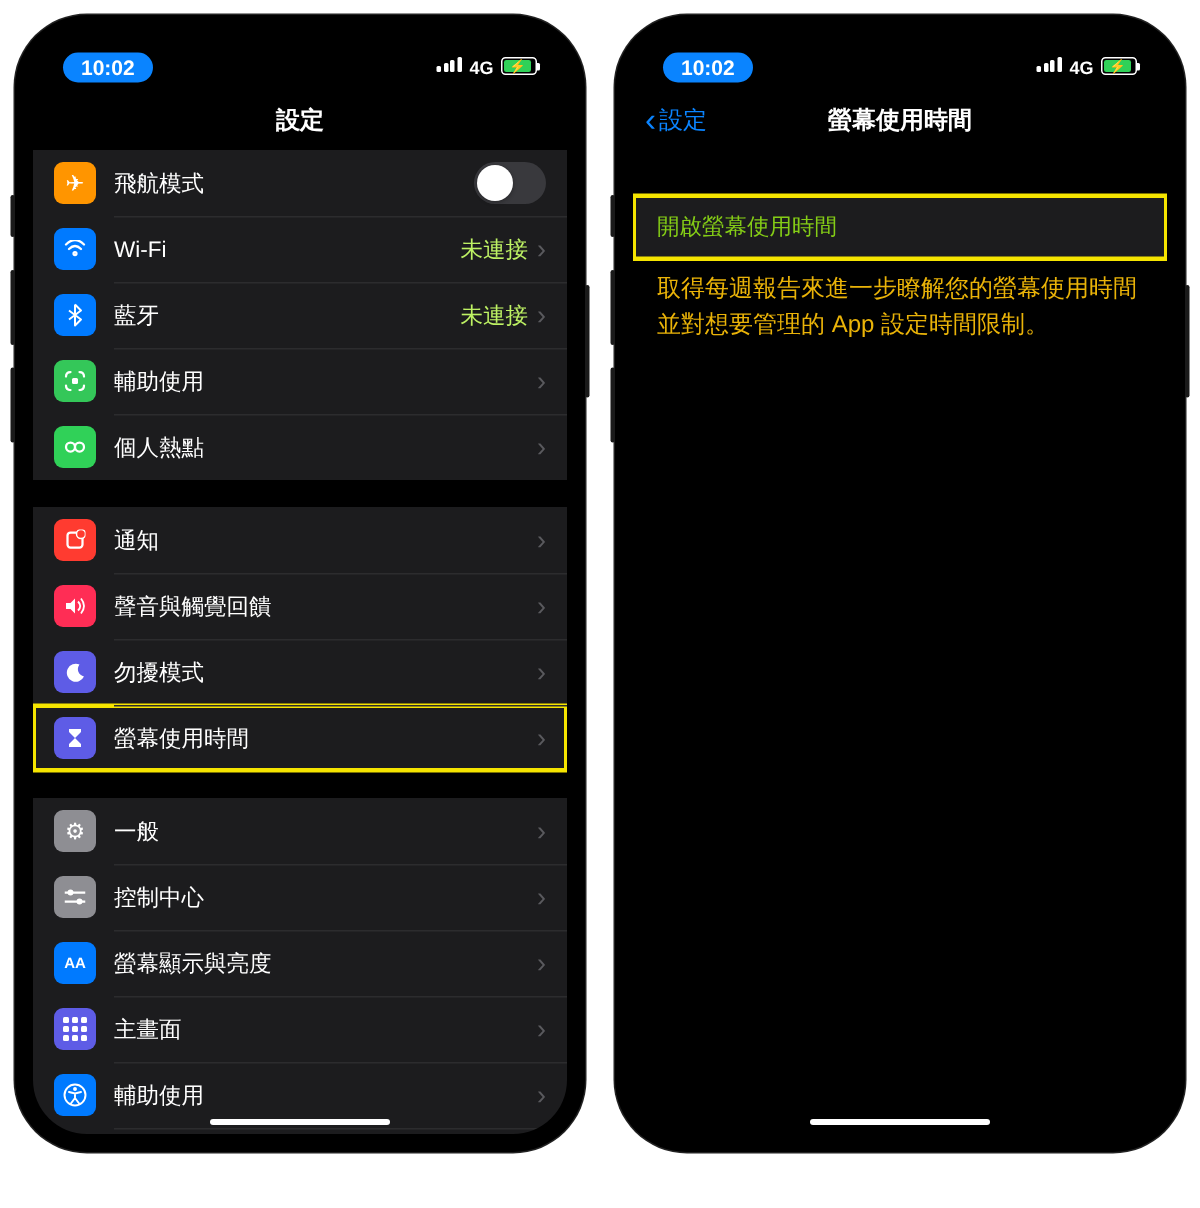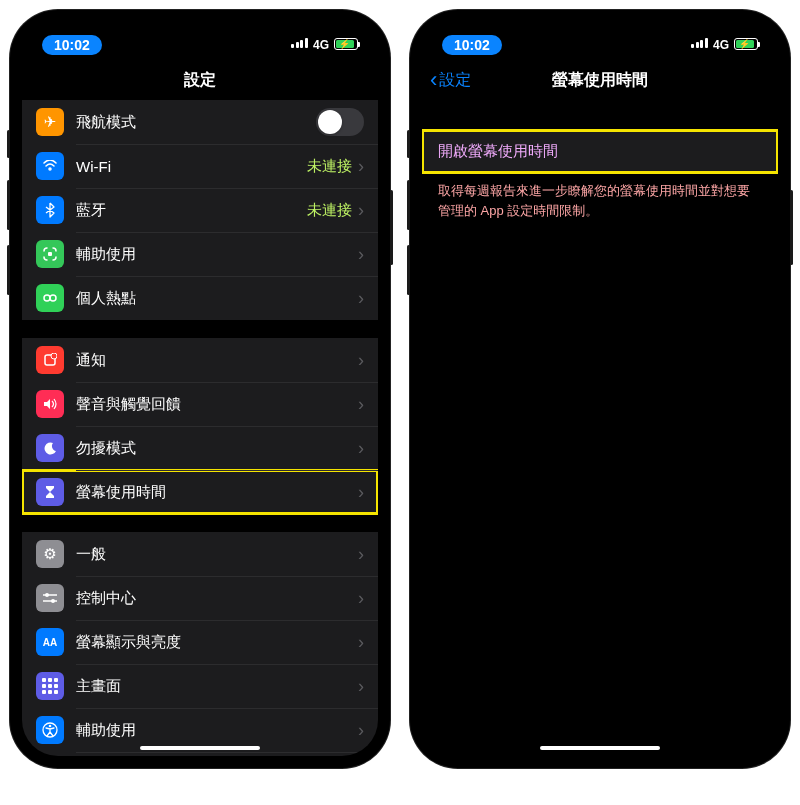--- a/index.html
+++ b/index.html
@@ -193,26 +193,26 @@
     .action-row {
       padding: 12px 16px;
       background: #1c1c1e;
       margin-top: 30px;
     }
     .action-row.highlighted {
       outline: 3px solid #f5e400;
       outline-offset: -2px;
     }
     .action-label {
-      color: #f0abfc;
+      color: #84cc16;
       font-size: 15px;
     }
     .footer-text {
-      color: #fca5a5;
-      font-size: 13px;
+      color: #eab308;
+      font-size: 16px;
       padding: 8px 16px;
       line-height: 1.5;
     }
 
     .home-indicator {
       position: absolute;
       bottom: 6px;
       left: 50%;
       transform: translateX(-50%);
       width: 120px;

